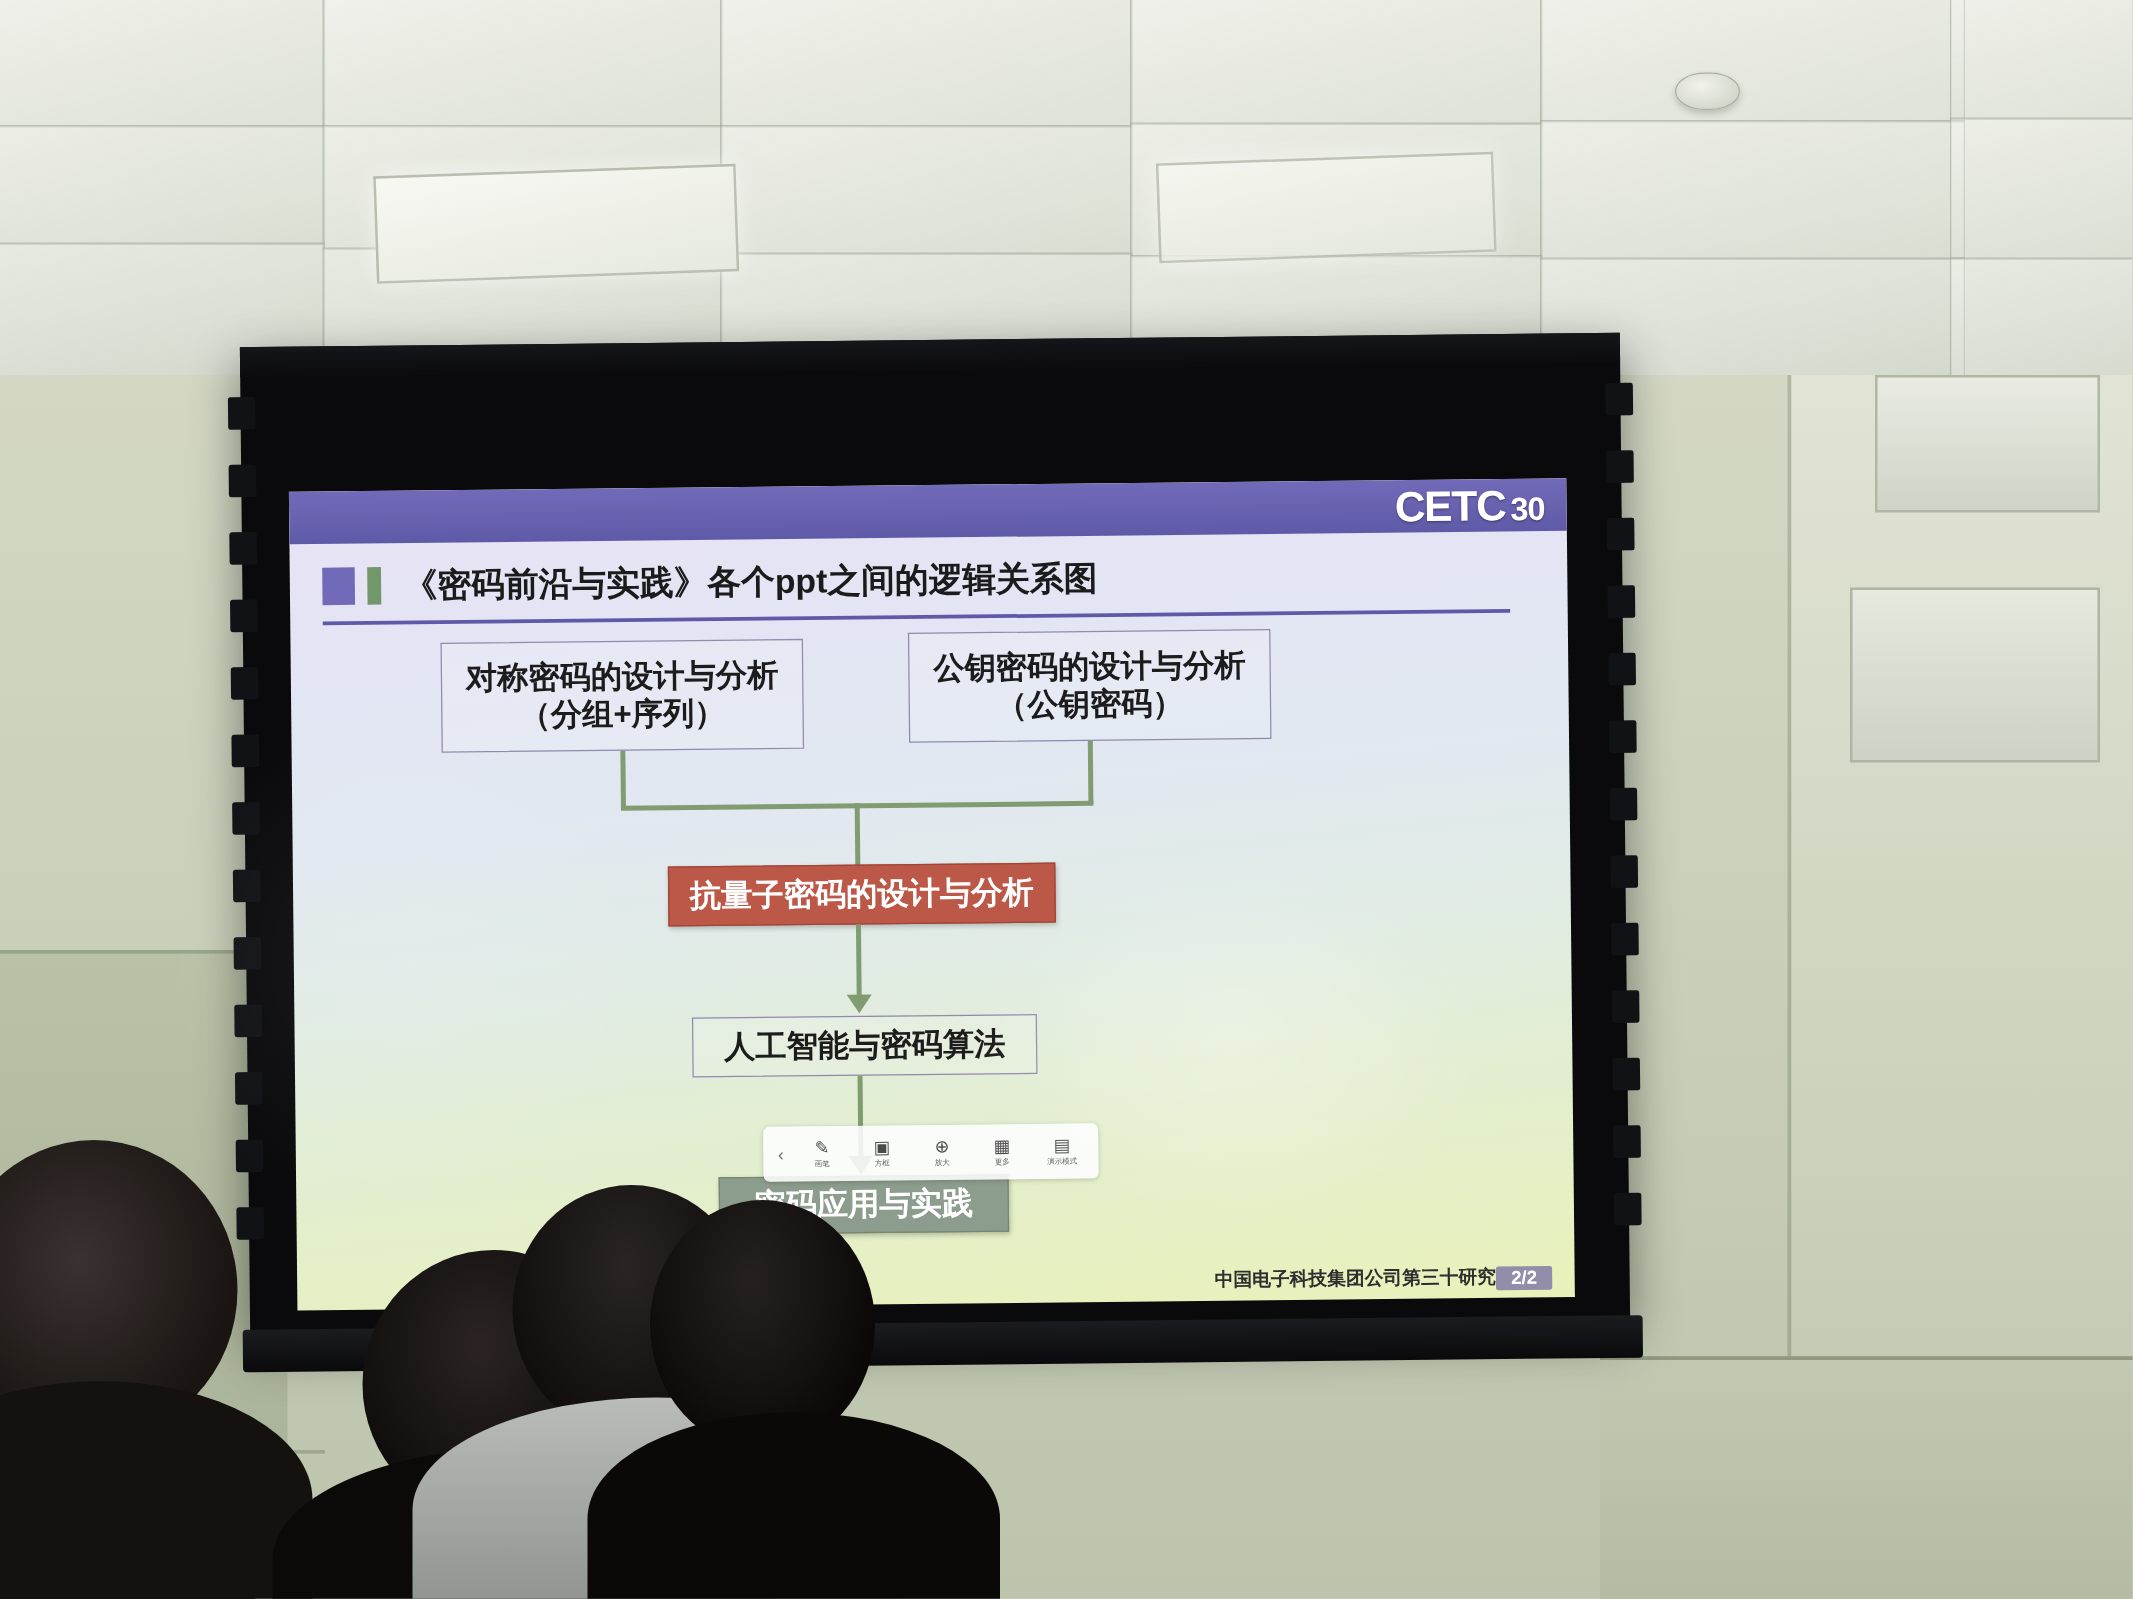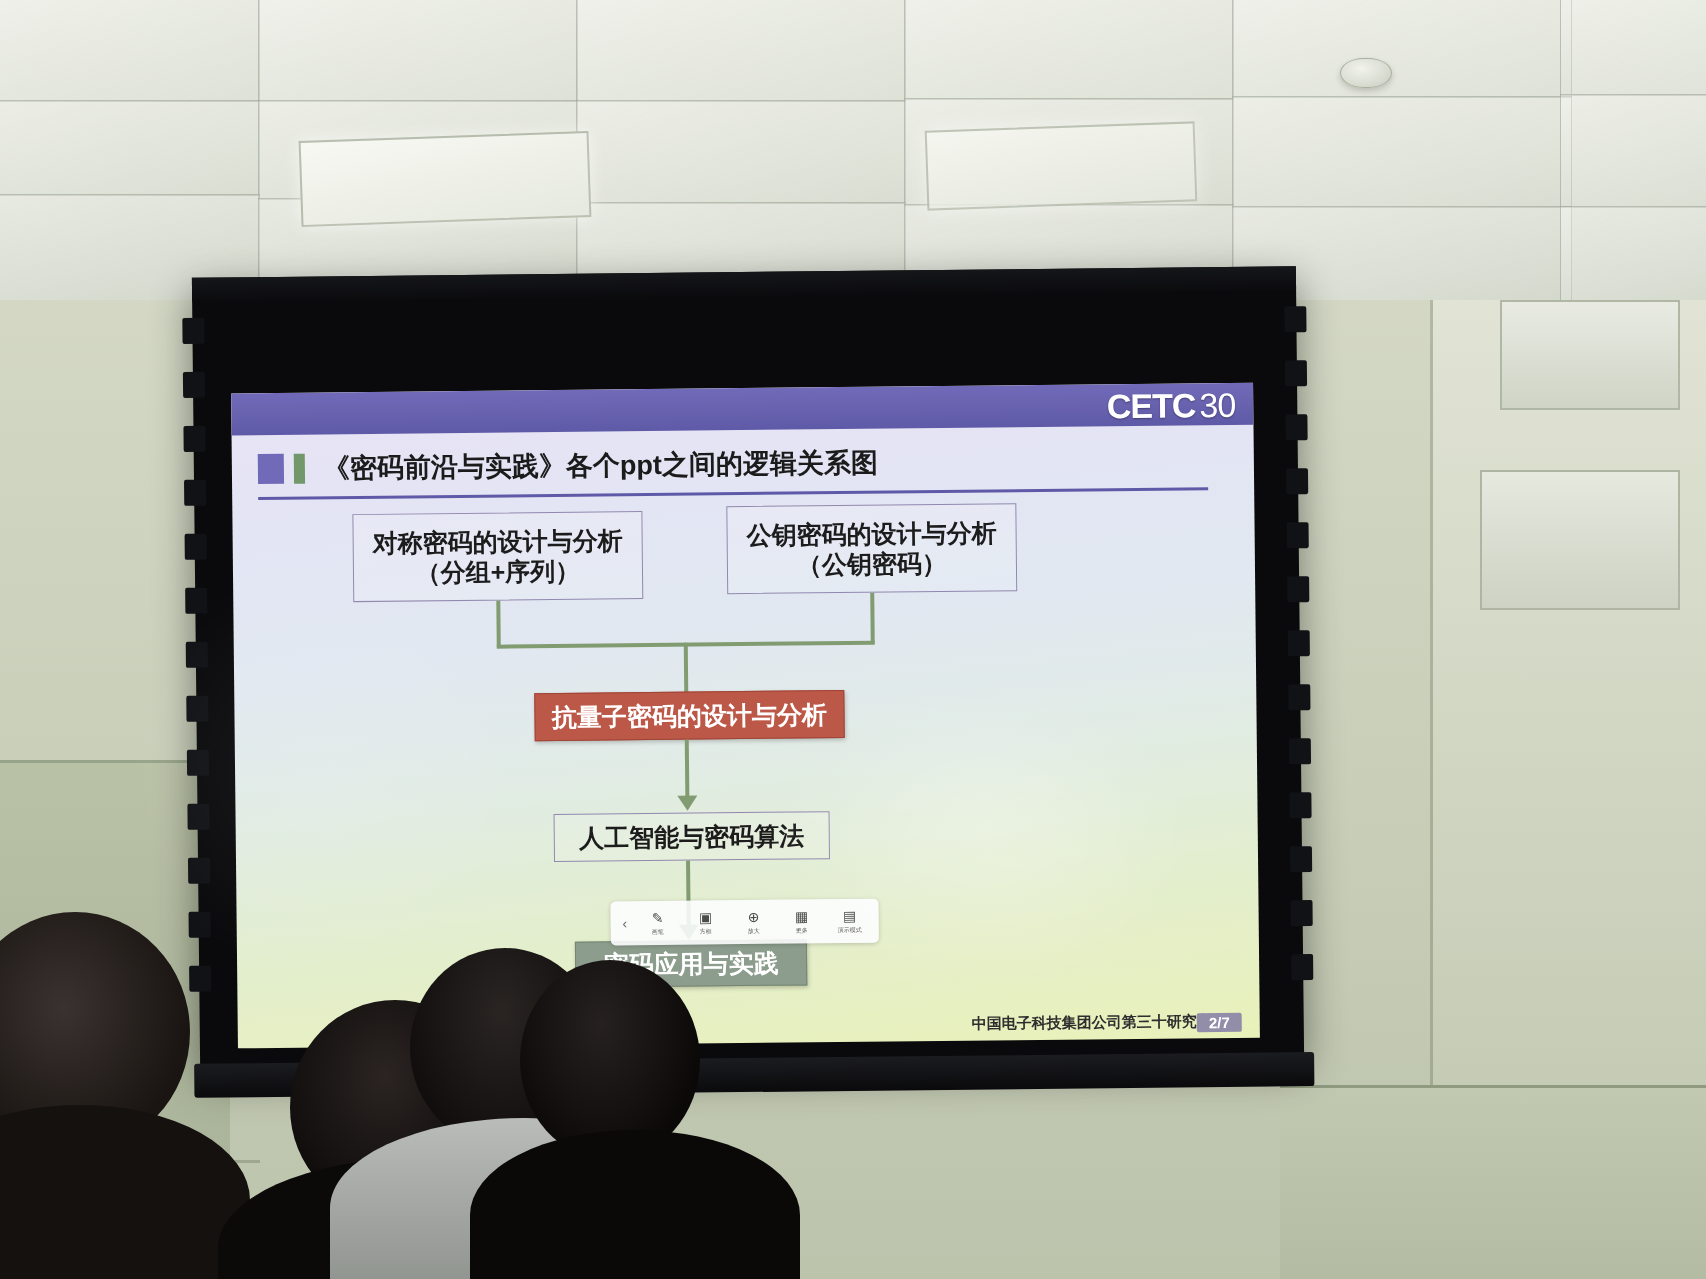--- a/index.html
+++ b/index.html
@@ -109,21 +109,21 @@
     position:absolute; left:0; top:0; width:100%; height:42px;
     background:linear-gradient(180deg,#6f68b4,#5d58a4);
   }
   .logo{
     position:absolute; right:18px; top:2px;
     color:#ffffff; font-weight:bold; letter-spacing:-1px;
     font-size:34px; line-height:40px;
     text-shadow:0 1px 2px rgba(0,0,0,.35);
     font-family:"Liberation Sans", sans-serif;
   }
-  .logo .num{ font-size:34px; margin-left:4px; font-weight:normal; }
+  .logo .num{ font-size:26px; margin-left:4px; font-weight:bold; }
 
   .title-row{
     position:absolute; left:26px; top:52px; width:960px; height:48px;
     display:flex; align-items:center; gap:10px;
   }
   .mark-purple{ width:26px; height:30px; background:#6f68b4; }
   .mark-green{ width:11px; height:30px; background:#6f9468; }
   .slide-title{
     font-size:27px; font-weight:bold; color:#1a1a1a;
     white-space:nowrap; margin-left:8px;
@@ -355,21 +355,21 @@
         </div>
         <div class="tb-item">
           <div class="tb-glyph">▤</div>
           <div class="tb-label">演示模式</div>
         </div>
       </div>
 
       <div class="slide-footer">
         <div class="footer-org">中国电子科技集团公司第三十研究所</div>
       </div>
-      <div class="page-badge">2/7</div>
+      <div class="page-badge">2/2</div>
 
       <div class="glare" style="left:540px; top:300px; width:420px; height:300px;"></div>
     </div>
   </div>
 
   <div class="head" style="left:-40px; top:912px; width:230px; height:240px;
        background:radial-gradient(ellipse at 45% 40%, #3a3230, #1a1512 70%);"></div>
   <div class="shoulders" style="left:-90px; top:1105px; width:340px; height:190px; background:#15110f;"></div>
 
   <div class="head" style="left:290px; top:1000px; width:210px; height:215px;

